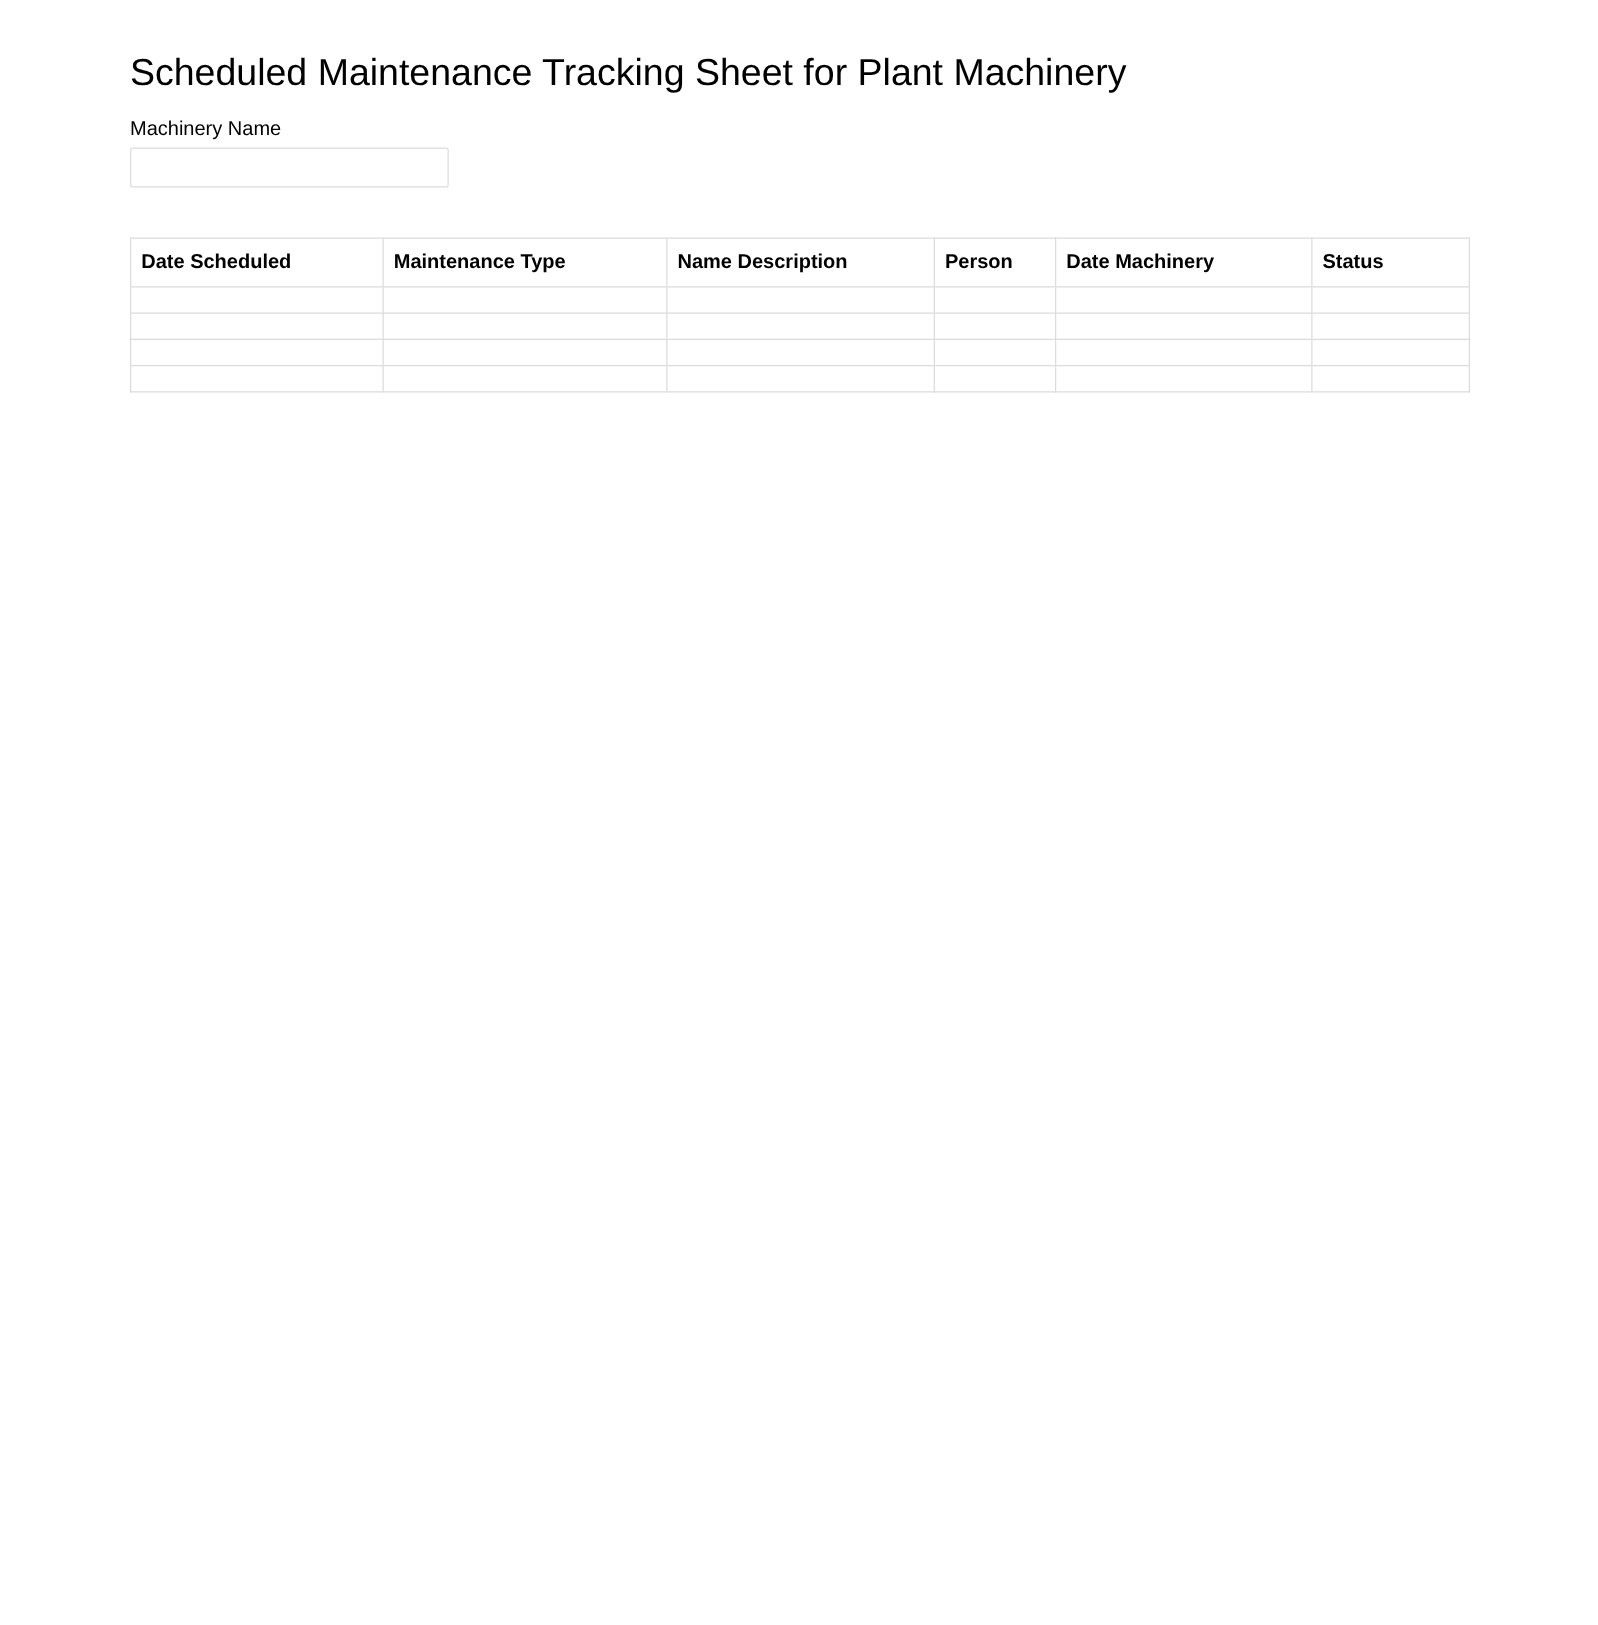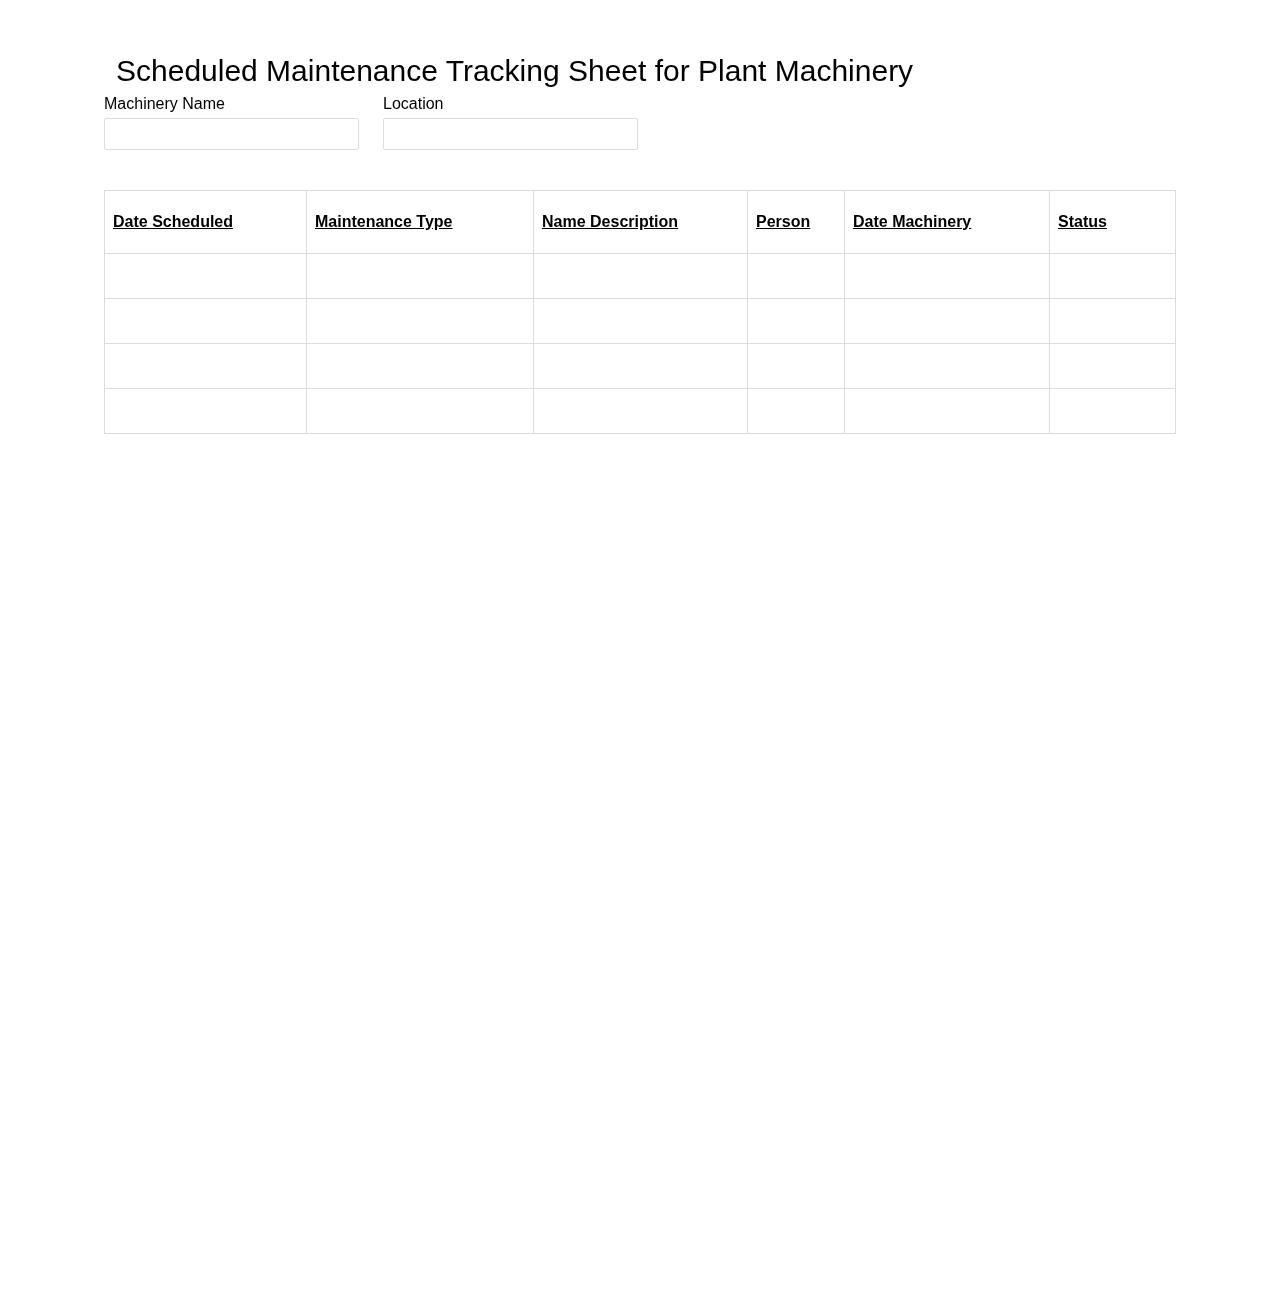--- a/index.html
+++ b/index.html
@@ -4,55 +4,51 @@
 <style>
   html, body { margin: 0; padding: 0; background: #ffffff; }
   body {
     width: 1278px; height: 1300px;
     font-family: "Liberation Sans", sans-serif;
     color: #000;
   }
   .page { position: absolute; left: 104px; top: 0; width: 1071px; }
   h1 {
     position: absolute; top: 41px; left: 0;
-    margin: 12px; font-size: 30px; font-weight: normal; line-height: 36px;
+    margin: 0; font-size: 30px; font-weight: normal; line-height: 36px;
     white-space: nowrap;
   }
   .fields {
     position: absolute; top: 94px; left: 0; width: 1071px;
-    display: flex; gap: 24px; align-items: flex-end;
+    display: flex; gap: 8px; align-items: flex-end;
   }
   .field { width: 255px; display: flex; flex-direction: column; }
   .field label { font-size: 16px; line-height: 20px; height: 24px; }
   .field input {
     box-sizing: border-box; width: 255px; height: 32px;
     border: 1px solid #dcdcdc; border-radius: 2px; margin: 0; padding: 4px 6px;
     font-family: "Liberation Sans", sans-serif; font-size: 14px; background: #fff;
   }
   table {
     position: absolute; top: 190px; left: 0;
     width: 1071px; border-collapse: collapse; table-layout: fixed;
   }
-  th, td { border: 1px solid #dcdcdc; padding: 12px 8px; text-align: left; text-decoration: underline; }
+  th, td { border: 1px solid #dcdcdc; padding: 0 8px; text-align: left; }
   th { font-size: 16px; font-weight: bold; height: 38px; }
   td { height: 20px; }
 </style>
 </head>
 <body>
 
 <div class="page">
   <h1>Scheduled Maintenance Tracking Sheet for Plant Machinery</h1>
 
   <div class="fields">
     <div class="field">
       <label>Machinery Name</label>
-      <input type="text" value="" style="">
-    </div>
-    <div class="field">
-      <label>Location</label>
       <input type="text" value="" style="">
     </div>
   </div>
 
   <table>
     <colgroup>
       <col style="width:202px">
         <col style="width:227px">
         <col style="width:214px">
       <col style="width:97px">

